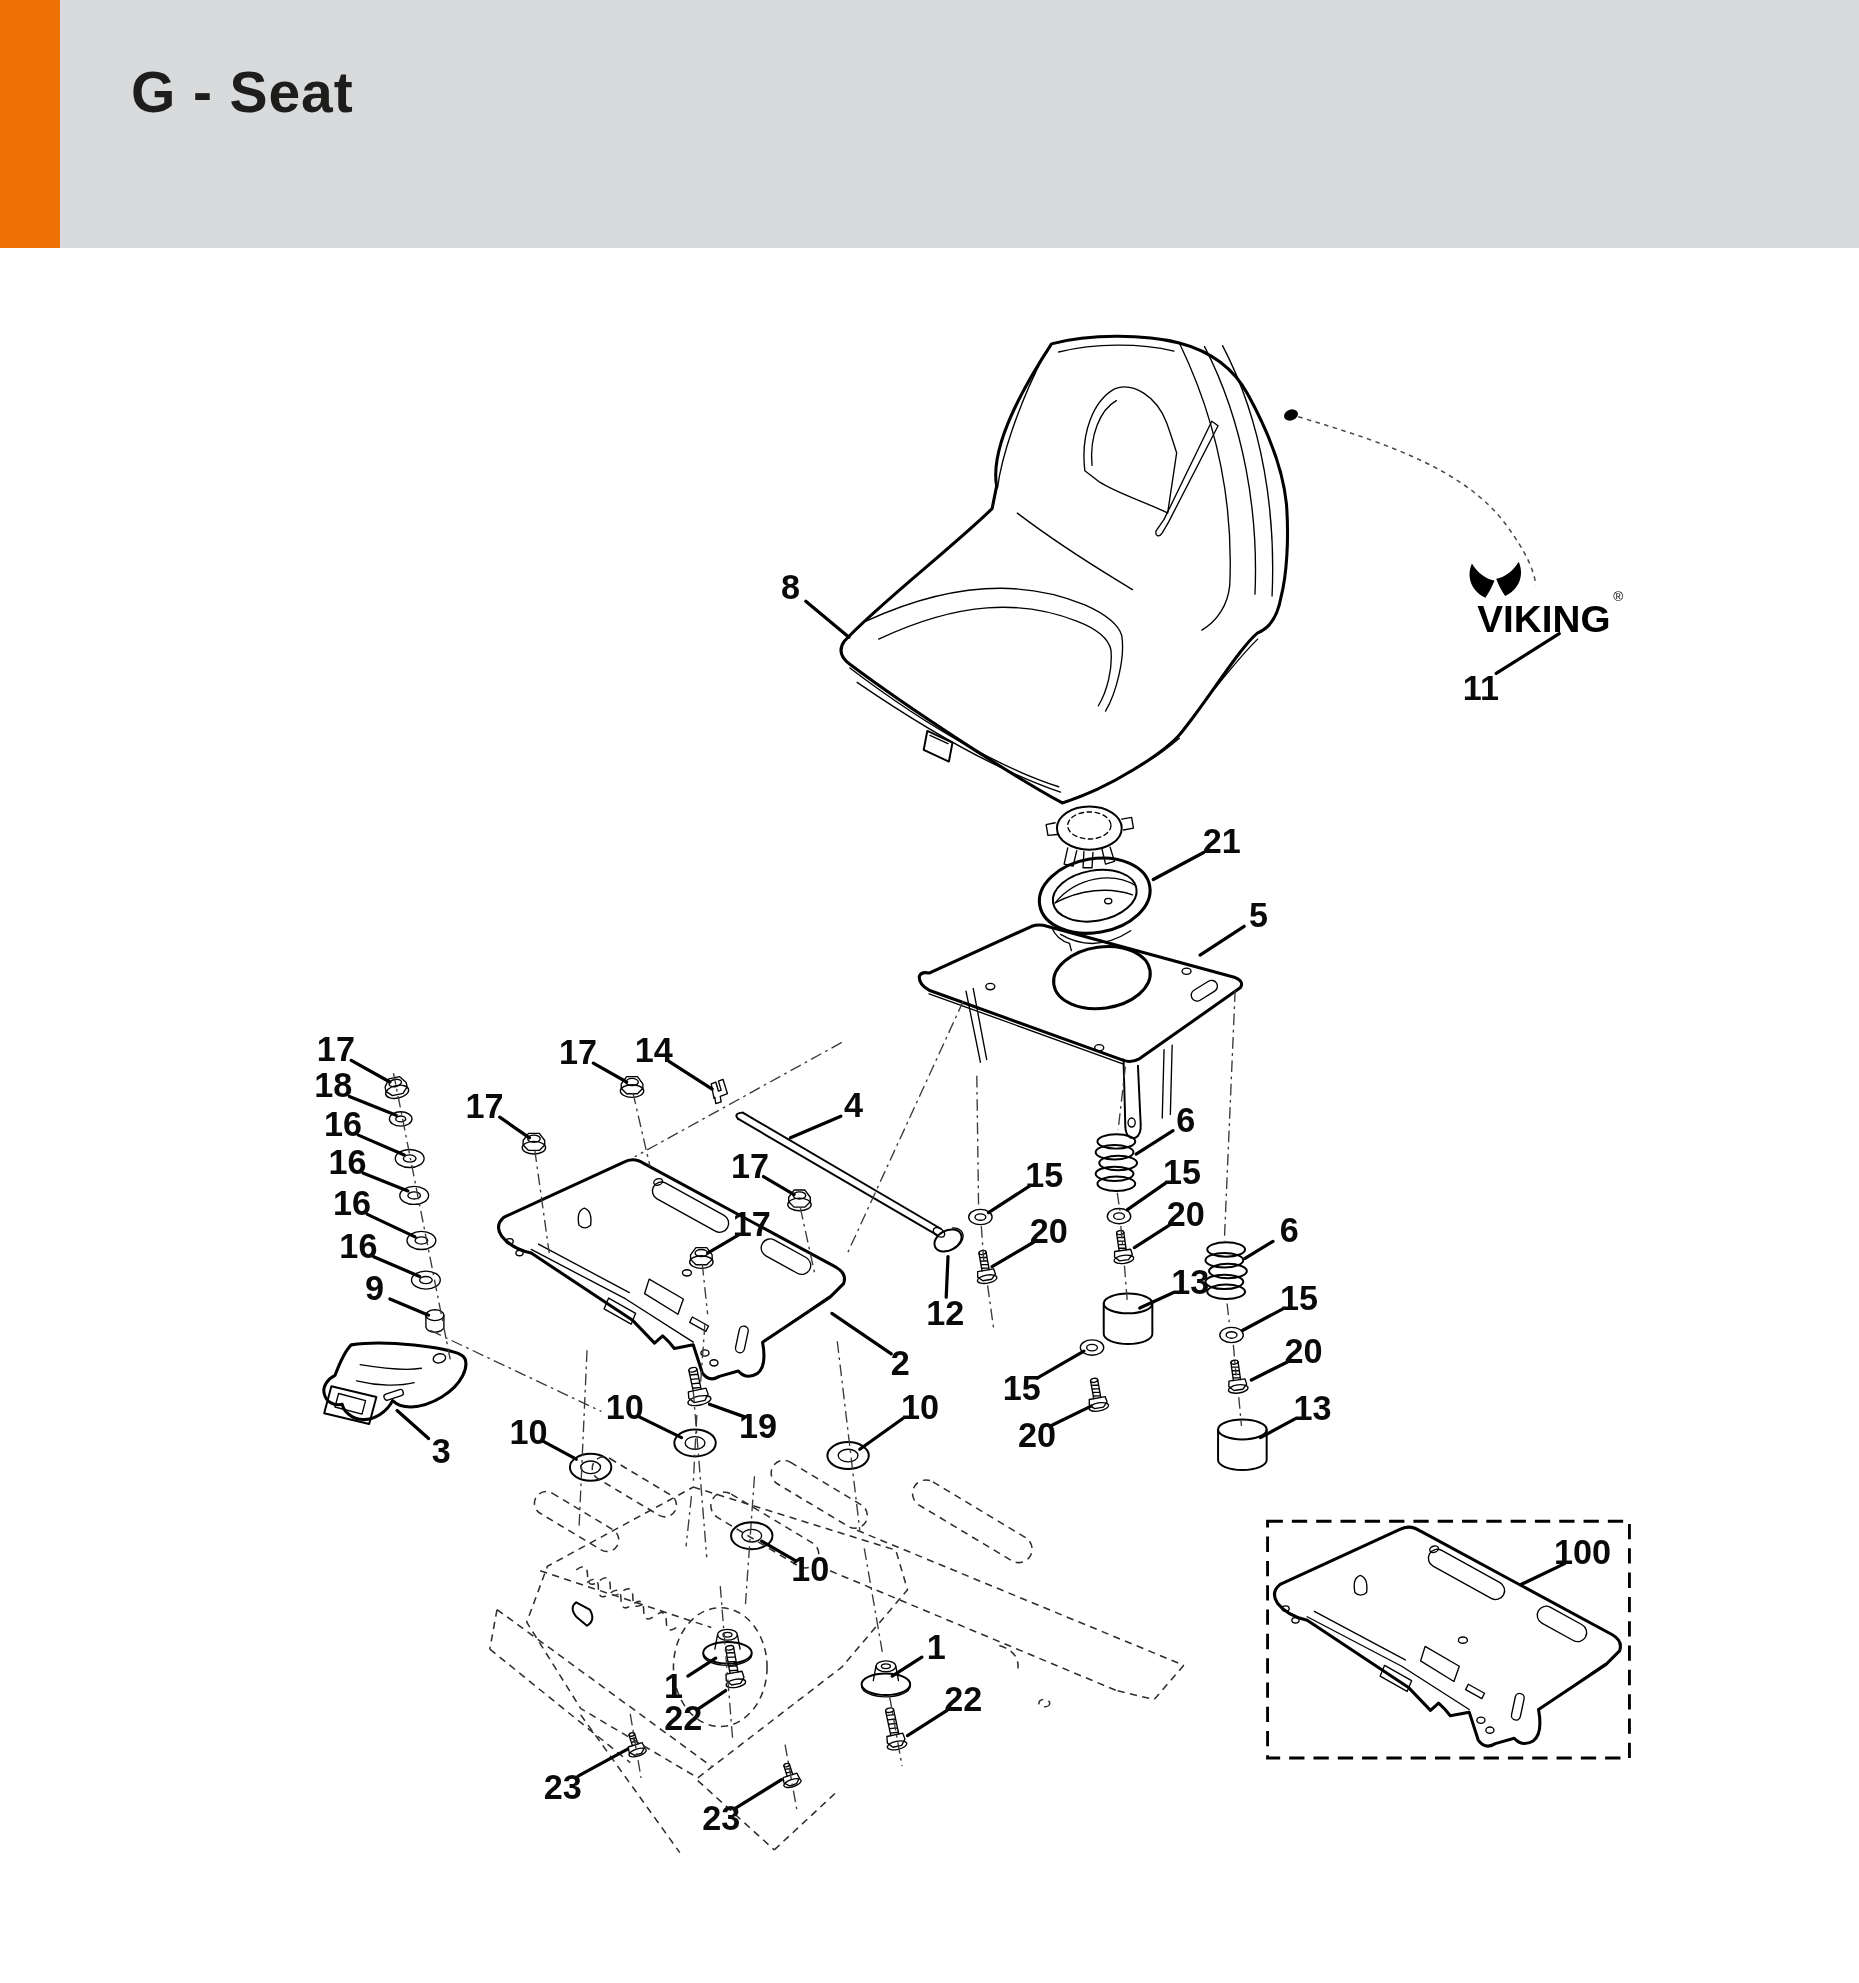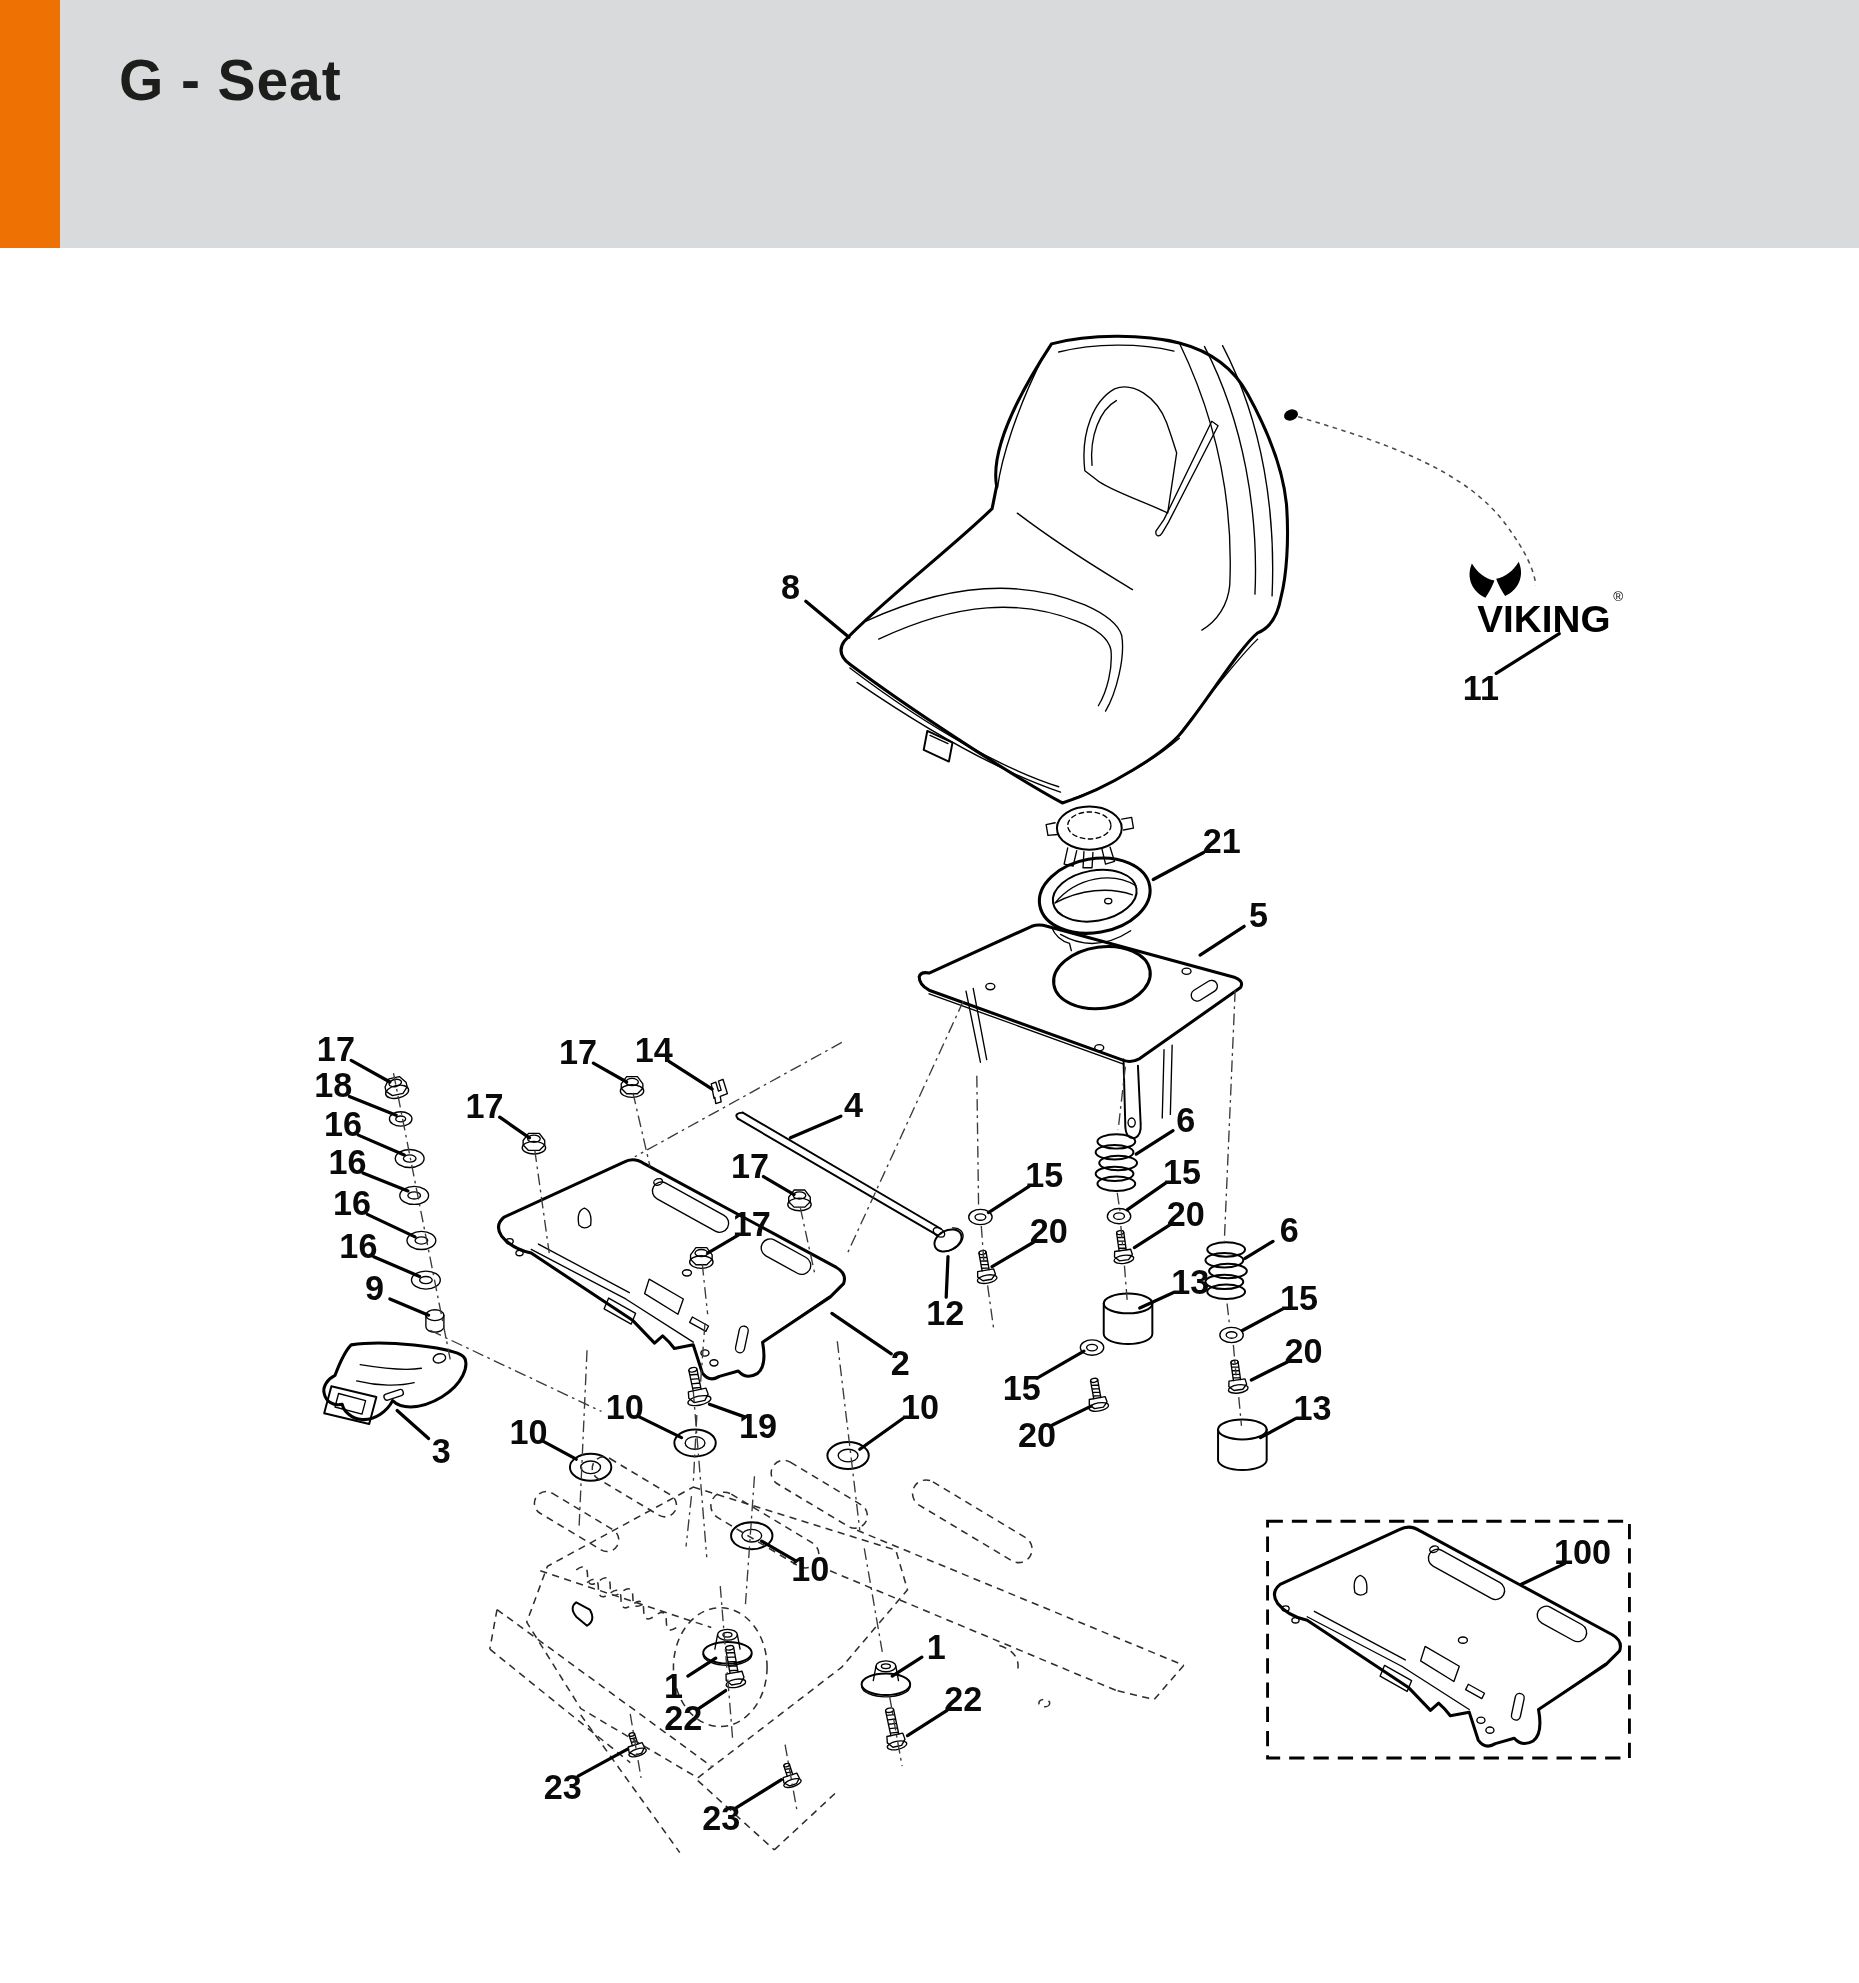--- a/index.html
+++ b/index.html
@@ -1,20 +1,20 @@
 <!DOCTYPE html>
 <html style="font-size:14.4px"><head>
 <meta charset="utf-8">
 <style>
   html,body{margin:0;padding:0;background:#fff;}
   .page{position:relative;width:1860px;height:1984px;background:#ffffff;overflow:hidden;
         font-family:"Liberation Sans", sans-serif;}
   .hdr-accent{position:absolute;left:0;top:0;width:60px;height:248px;}
   .hdr-band{position:absolute;left:60px;top:0;width:1799px;height:248px;}
-  .hdr-title{position:absolute;left:115px;top:43px;margin:4px;font-size:57px;font-weight:bold;
+  .hdr-title{position:absolute;left:115px;top:43px;margin:16px;font-size:57px;font-weight:bold;
              color:#1d1d1b;letter-spacing:0.9px;}
   .diagram{position:absolute;left:0;top:0;width:1860px;height:1984px;}
   
   .b{fill:none;stroke:#000;stroke-width:3.4;stroke-linecap:round;stroke-linejoin:round}
   .m{fill:none;stroke:#000;stroke-width:2.2;stroke-linecap:round;stroke-linejoin:round}
   .t{fill:none;stroke:#000;stroke-width:1.5;stroke-linecap:round;stroke-linejoin:round}
   .f{fill:#000;stroke:none}
   .dash{fill:none;stroke:#2d2d2d;stroke-width:1.7;stroke-dasharray:8 6}
   .dashb{fill:none;stroke:#000;stroke-width:3.2;stroke-dasharray:17 10}
   .axis{fill:none;stroke:#3a3a3a;stroke-width:1.5;stroke-dasharray:13 5 3 5}

